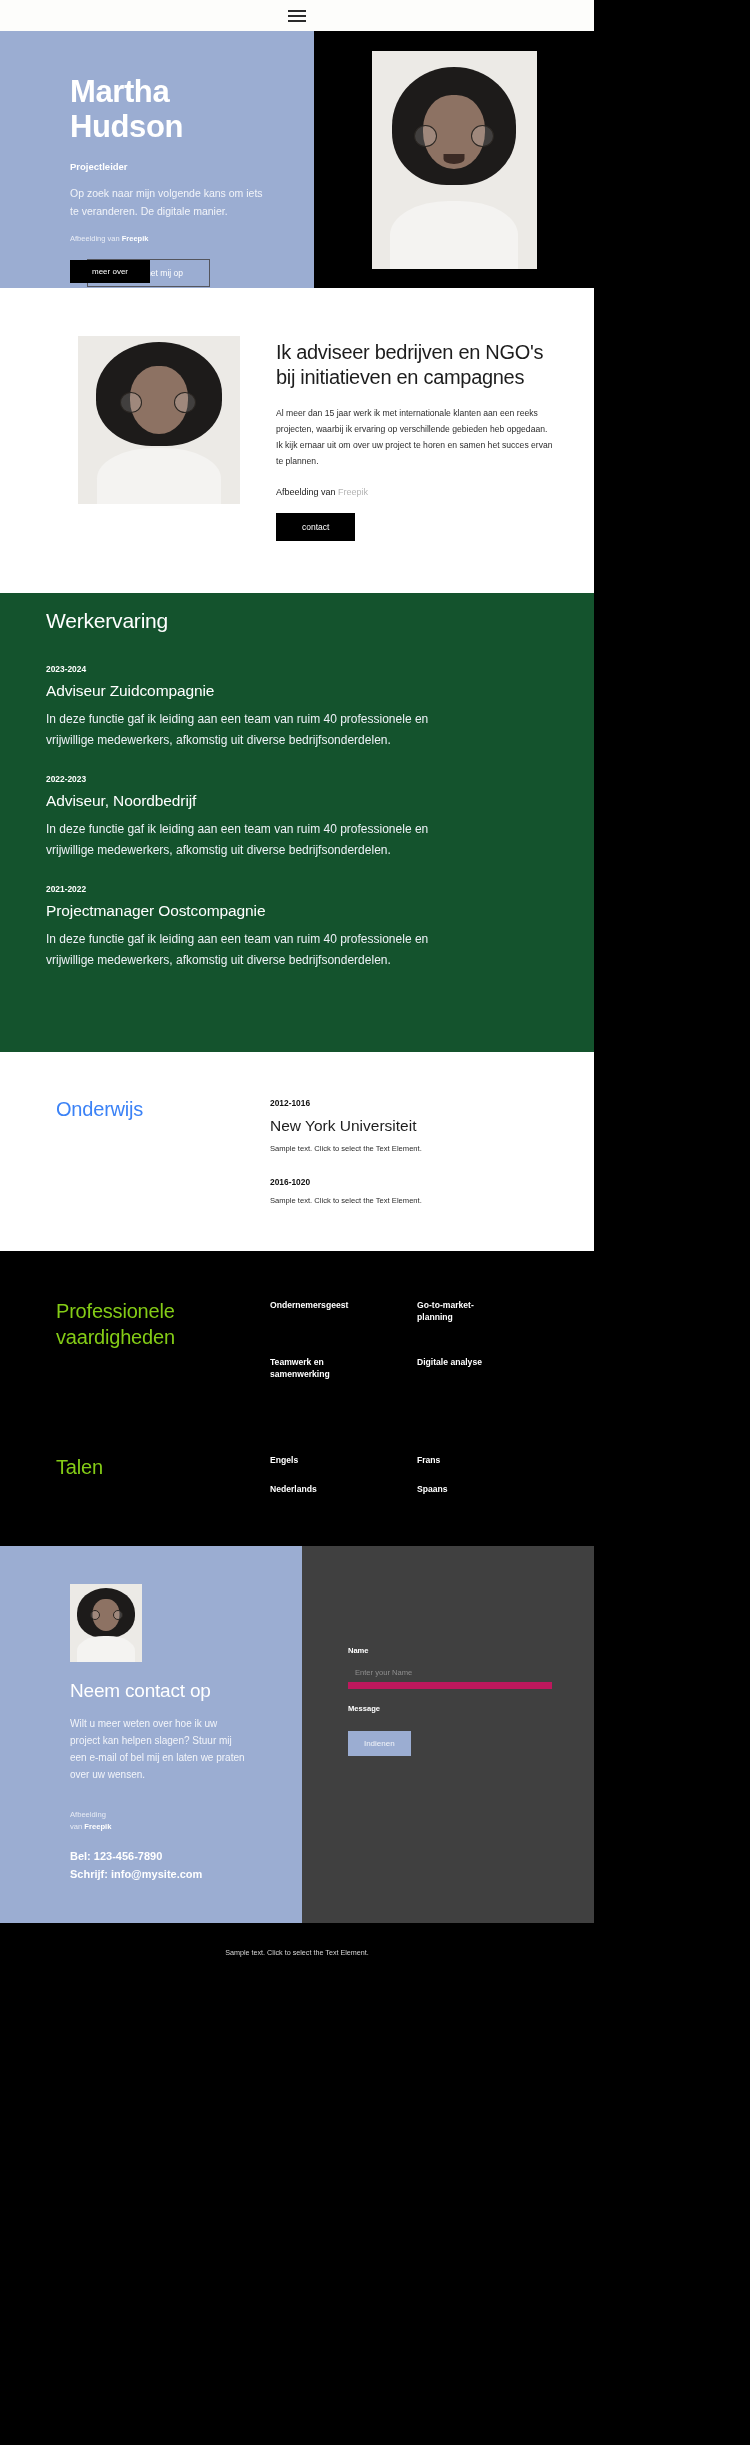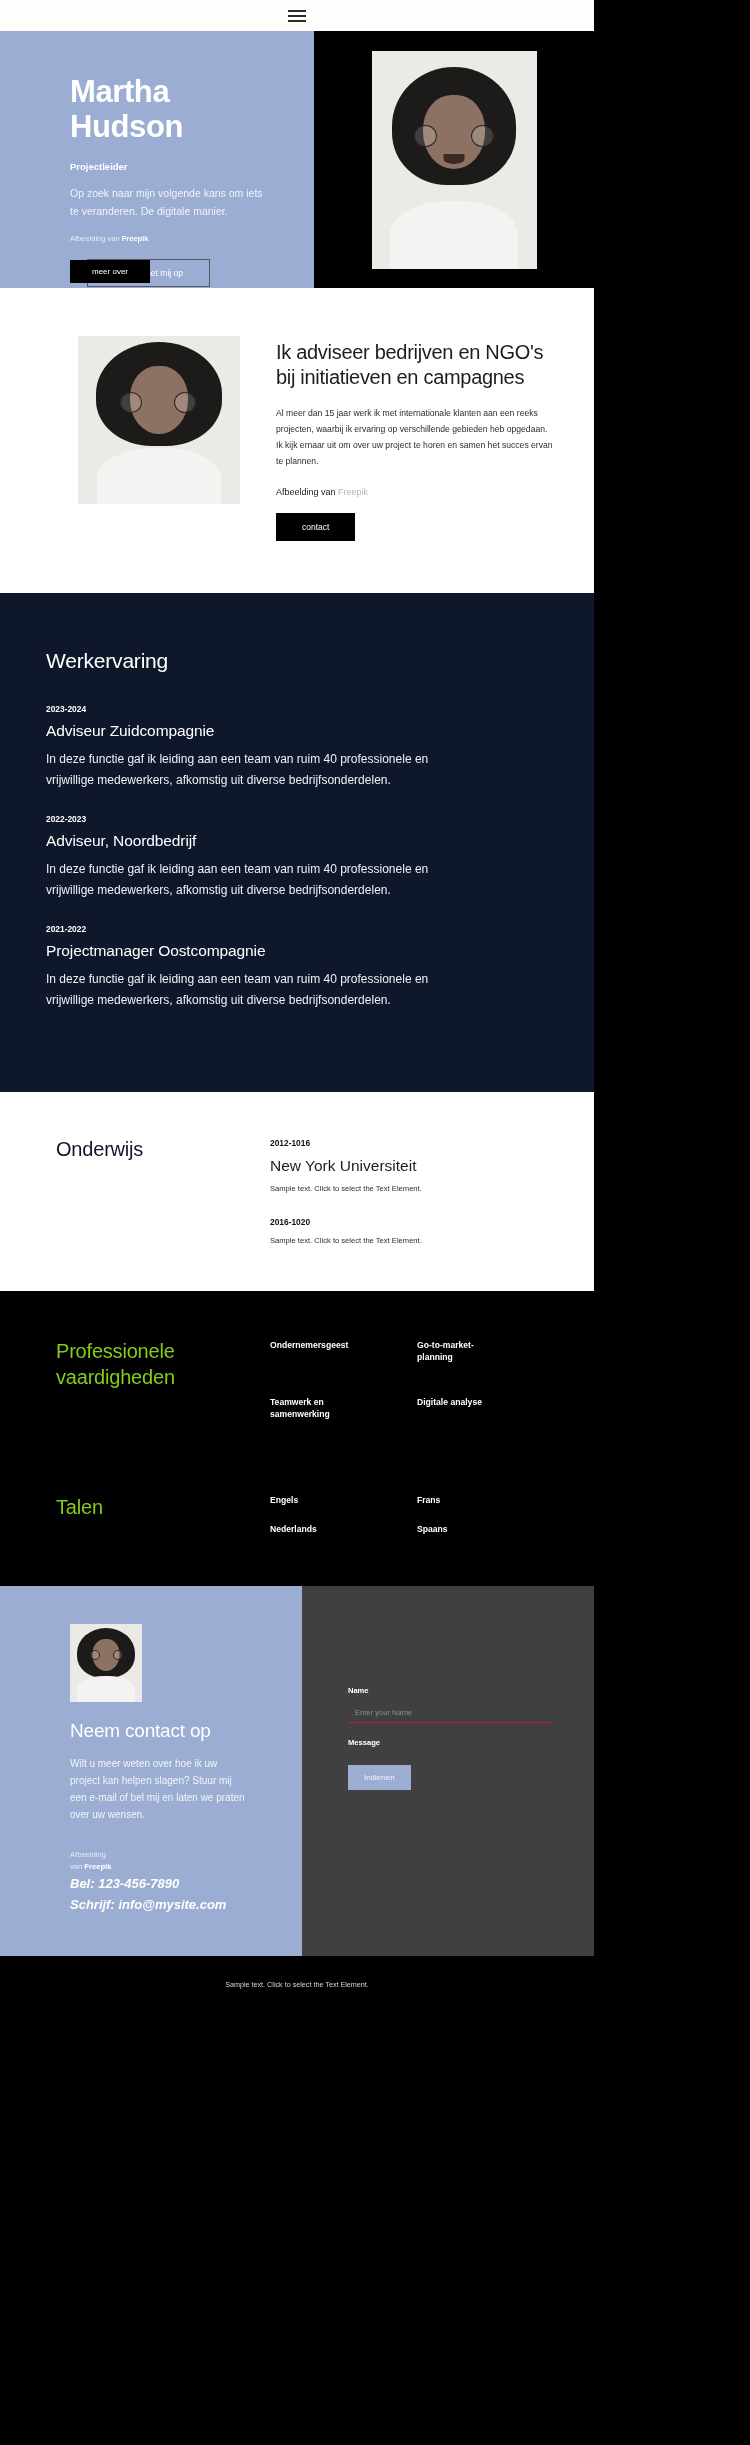--- a/index.html
+++ b/index.html
@@ -180,22 +180,22 @@
     color: #fff;
     font-size: 8.5px;
     border: none;
     padding: 9px 26px;
     cursor: pointer;
     font-family: "Liberation Sans", sans-serif;
   }
 
   
   .experience {
-    background: #0f172a;
-    padding: 56px 40px 58px 46px;
+    background: #14532d;
+    padding: 16px 40px 58px 46px;
   }
   .sec-title-light {
     font-size: 21px;
     font-weight: 300;
     color: #ffffff;
     letter-spacing: -0.2px;
   }
   .exp-list { margin-top: 31px; }
   .exp-item { margin-bottom: 23px; }
   .exp-date {
@@ -221,21 +221,21 @@
   
   .education {
     background: #ffffff;
     display: flex;
     padding: 46px 40px 46px 56px;
   }
   .edu-left { width: 214px; flex: 0 0 214px; }
   .sec-title-dark {
     font-size: 20px;
     font-weight: 300;
-    color: #0f172a;
+    color: #3b82f6;
     letter-spacing: -0.2px;
   }
   .edu-right { flex: 1; }
   .edu-item { margin-bottom: 24px; }
   .edu-item:last-child { margin-bottom: 0; }
   .edu-date {
     font-size: 8.4px;
     font-weight: 700;
     color: #111;
     margin-bottom: 9px;
@@ -319,43 +319,43 @@
     max-width: 216px;
   }
   .contact-credit {
     margin-top: 26px;
     font-size: 7.6px;
     line-height: 1.6;
     color: #e7ebf4;
   }
   .contact-credit b { font-weight: 700; color: #ffffff; }
   .contact-lines {
-    font-size: 13px;
+    margin-top: 14px;
+    font-size: 11px;
     font-weight: 700;
     line-height: 1.65;
     color: #ffffff;
-    font-style: italic;
   }
   .contact-right {
     width: 375px;
     background: #404040;
     padding: 100px 42px 0 46px;
   }
   .field { margin-bottom: 15px; }
   .field-label {
     font-size: 7.6px;
     font-weight: 700;
     color: #ffffff;
     margin-bottom: 6px;
   }
   .field input, .field textarea {
     width: 100%;
     background: transparent;
     border: none;
-    border-bottom: 1px solid #be185d;
+    border-bottom: 7px solid #be185d;
     color: #ffffff;
     font-size: 7.6px;
     font-family: "Liberation Sans", sans-serif;
     padding: 3px 0 5px 7px;
     outline: none;
   }
   .field input::placeholder, .field textarea::placeholder { color: #8e8e8e; }
   .field textarea { height: 62px; resize: none; }
   .btn-submit {
     margin-top: 3px;

